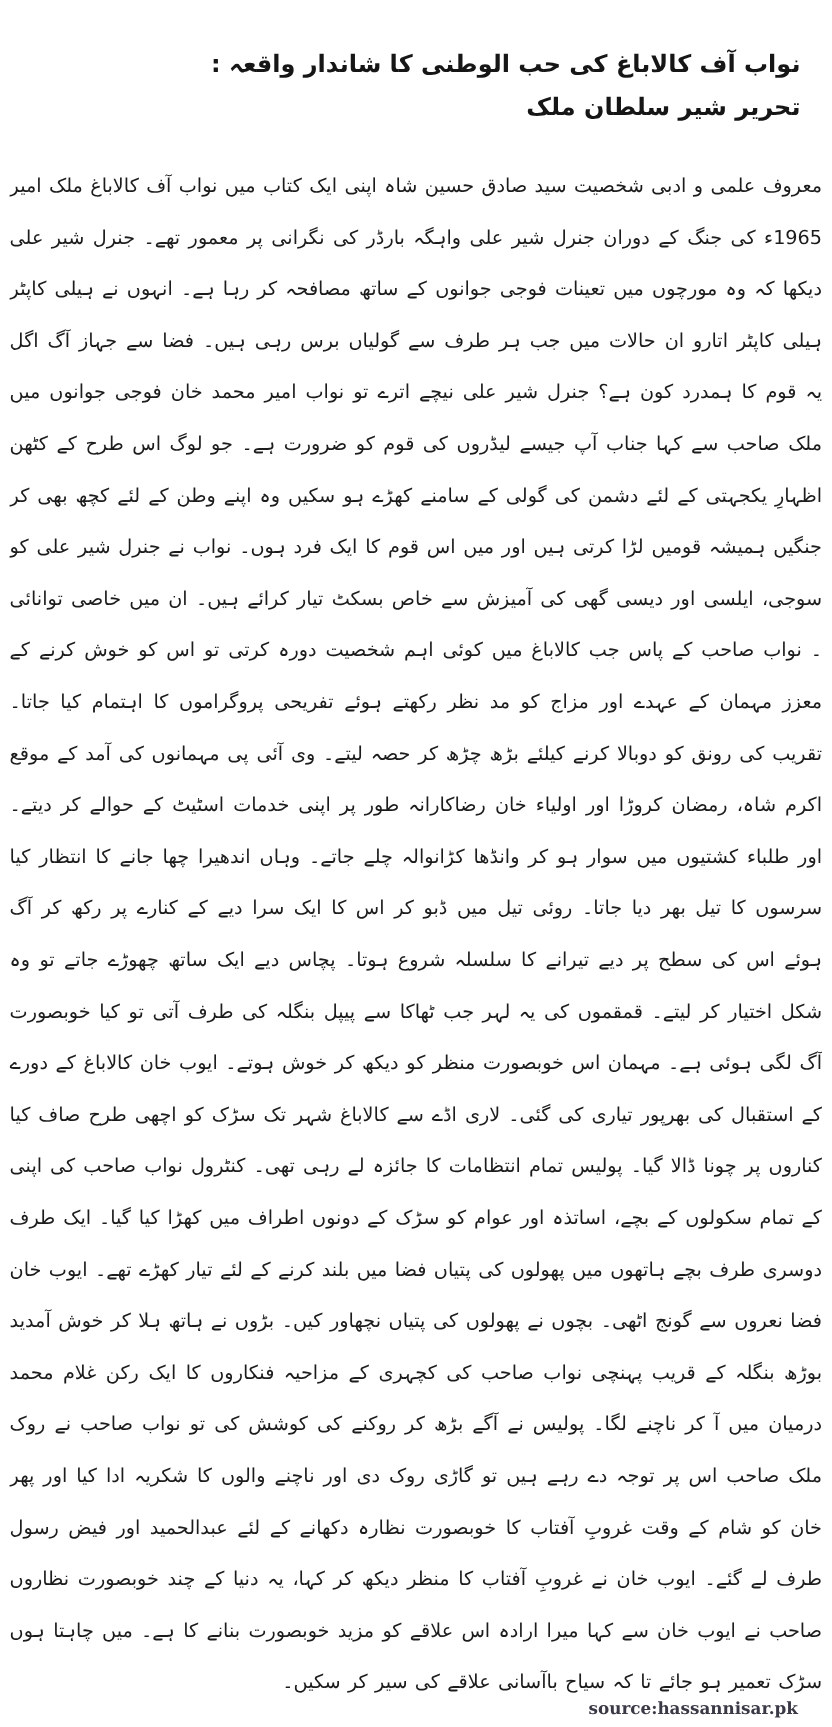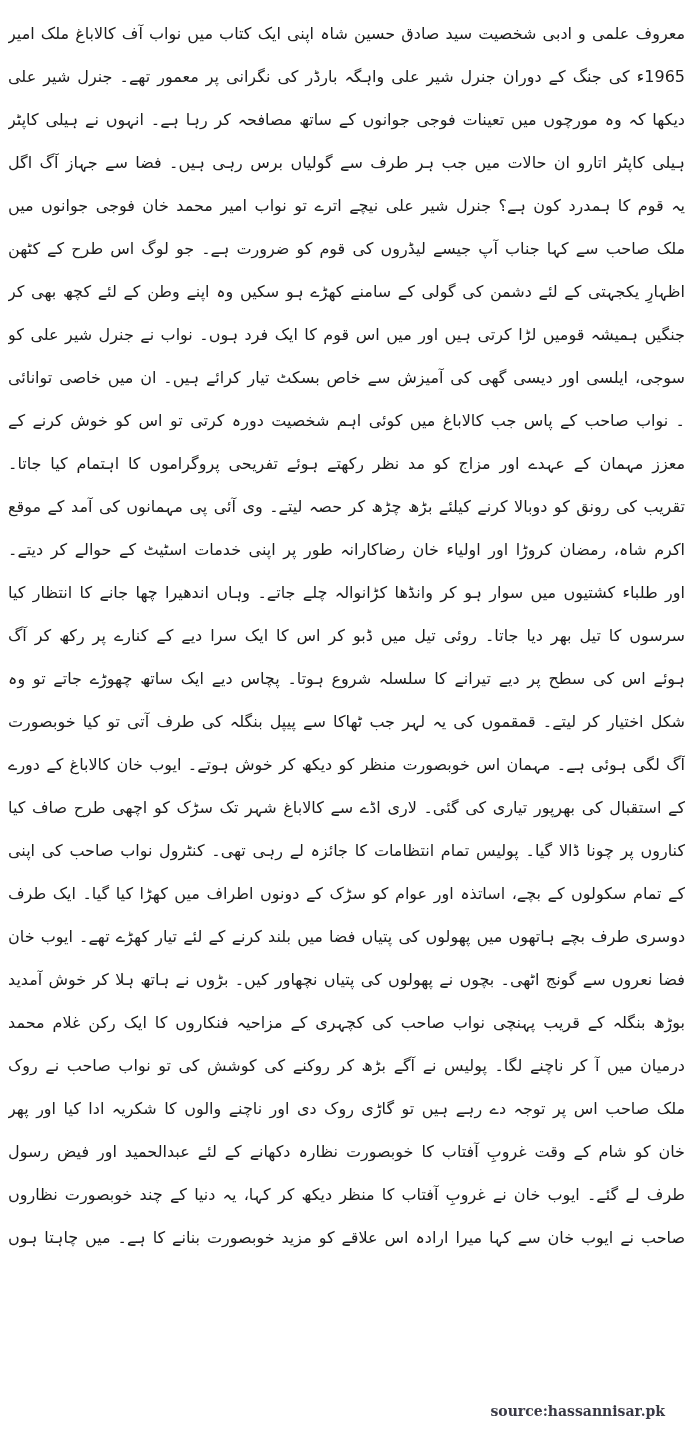--- a/index.html
+++ b/index.html
@@ -50,20 +50,21 @@
     font-weight: bold;
     font-size: 14px;
     color: #3a3a46;
     direction: ltr;
   }
 </style>
 </head>
 <body>
 
 <div class="page">
+  <h1 class="title" dir="rtl">نواب آف کالاباغ کی حب الوطنی کا شاندار واقعہ : تحریر شیر سلطان ملک</h1>
 
   <div class="body-text" dir="rtl">
       <div class="line" dir="rtl">معروف علمی و ادبی شخصیت سید صادق حسین شاہ اپنی ایک کتاب میں نواب آف کالاباغ ملک امیر محمد خان کے متعلق لکھتے ہیں۔۔۔۔</div>
       <div class="line" dir="rtl">1965ء کی جنگ کے دوران جنرل شیر علی واہگہ بارڈر کی نگرانی پر معمور تھے۔ جنرل شیر علی نے ایک آدمی کو پرائیویٹ کپڑوں میں</div>
       <div class="line" dir="rtl">دیکھا کہ وہ مورچوں میں تعینات فوجی جوانوں کے ساتھ مصافحہ کر رہا ہے۔ انہوں نے ہیلی کاپٹر کے پائلٹ سے کہا کسی مناسب جگہ پر</div>
       <div class="line" dir="rtl">ہیلی کاپٹر اتارو ان حالات میں جب ہر طرف سے گولیاں برس رہی ہیں۔ فضا سے جہاز آگ اگل رہے ہیں۔ میں بھی جا کر دیکھوں کہ</div>
       <div class="line" dir="rtl">یہ قوم کا ہمدرد کون ہے؟ جنرل شیر علی نیچے اترے تو نواب امیر محمد خان فوجی جوانوں میں بسکٹ تقسیم کر رہے تھے۔ جنرل شیر علی نے</div>
       <div class="line" dir="rtl">ملک صاحب سے کہا جناب آپ جیسے لیڈروں کی قوم کو ضرورت ہے۔ جو لوگ اس طرح کے کٹھن حالات میں اپنی فوج کے ساتھ</div>
       <div class="line" dir="rtl">اظہارِ یکجہتی کے لئے دشمن کی گولی کے سامنے کھڑے ہو سکیں وہ اپنے وطن کے لئے کچھ بھی کر سکتے ہیں۔ نواب صاحب نے جواب دیا</div>
       <div class="line" dir="rtl">جنگیں ہمیشہ قومیں لڑا کرتی ہیں اور میں اس قوم کا ایک فرد ہوں۔ نواب نے جنرل شیر علی کو بتایا کہ میں نے اپنے جوانوں کے لئے</div>
@@ -81,16 +82,17 @@
       <div class="line" dir="rtl">کناروں پر چونا ڈالا گیا۔ پولیس تمام انتظامات کا جائزہ لے رہی تھی۔ کنٹرول نواب صاحب کی اپنی انتظامیہ کے ہاتھ میں تھا۔ کالاباغ شہر</div>
       <div class="line" dir="rtl">کے تمام سکولوں کے بچے، اساتذہ اور عوام کو سڑک کے دونوں اطراف میں کھڑا کیا گیا۔ ایک طرف کے لوگوں کے پاس جھنڈیاں اور</div>
       <div class="line" dir="rtl">دوسری طرف بچے ہاتھوں میں پھولوں کی پتیاں فضا میں بلند کرنے کے لئے تیار کھڑے تھے۔ ایوب خان کی گاڑی جونہی نمودار ہوئی۔</div>
       <div class="line" dir="rtl">فضا نعروں سے گونج اٹھی۔ بچوں نے پھولوں کی پتیاں نچھاور کیں۔ بڑوں نے ہاتھ ہلا کر خوش آمدید کہا۔ ایوب خان کی گاڑی جونہی</div>
       <div class="line" dir="rtl">بوڑھ بنگلہ کے قریب پہنچی نواب صاحب کی کچہری کے مزاحیہ فنکاروں کا ایک رکن غلام محمد ماچھی اپنی ٹیم کے ہمراہ سڑک کے</div>
       <div class="line" dir="rtl">درمیان میں آ کر ناچنے لگا۔ پولیس نے آگے بڑھ کر روکنے کی کوشش کی تو نواب صاحب نے روک دیا۔ ایوب خان نے جب دیکھا کہ</div>
       <div class="line" dir="rtl">ملک صاحب اس پر توجہ دے رہے ہیں تو گاڑی روک دی اور ناچنے والوں کا شکریہ ادا کیا اور پھر گاڑی بنگلے کی طرف لے گئے۔ ایوب</div>
       <div class="line" dir="rtl">خان کو شام کے وقت غروبِ آفتاب کا خوبصورت نظارہ دکھانے کے لئے عبدالحمید اور فیض رسول ملاح کشتیوں پر وانڈھا کڑانوالہ کی</div>
       <div class="line" dir="rtl">طرف لے گئے۔ ایوب خان نے غروبِ آفتاب کا منظر دیکھ کر کہا، یہ دنیا کے چند خوبصورت نظاروں میں سے ایک ہے۔ نواب</div>
       <div class="line" dir="rtl">صاحب نے ایوب خان سے کہا میرا ارادہ اس علاقے کو مزید خوبصورت بنانے کا ہے۔ میں چاہتا ہوں اتلاپتن سے سالٹ مائنز تک پختہ</div>
+      <div class="line" dir="rtl">سڑک تعمیر ہو جائے تا کہ سیاح باآسانی علاقے کی سیر کر سکیں۔</div>
     </div>
 
   <div class="source">source:hassannisar.pk</div>
 </div>
 
 </body></html>

